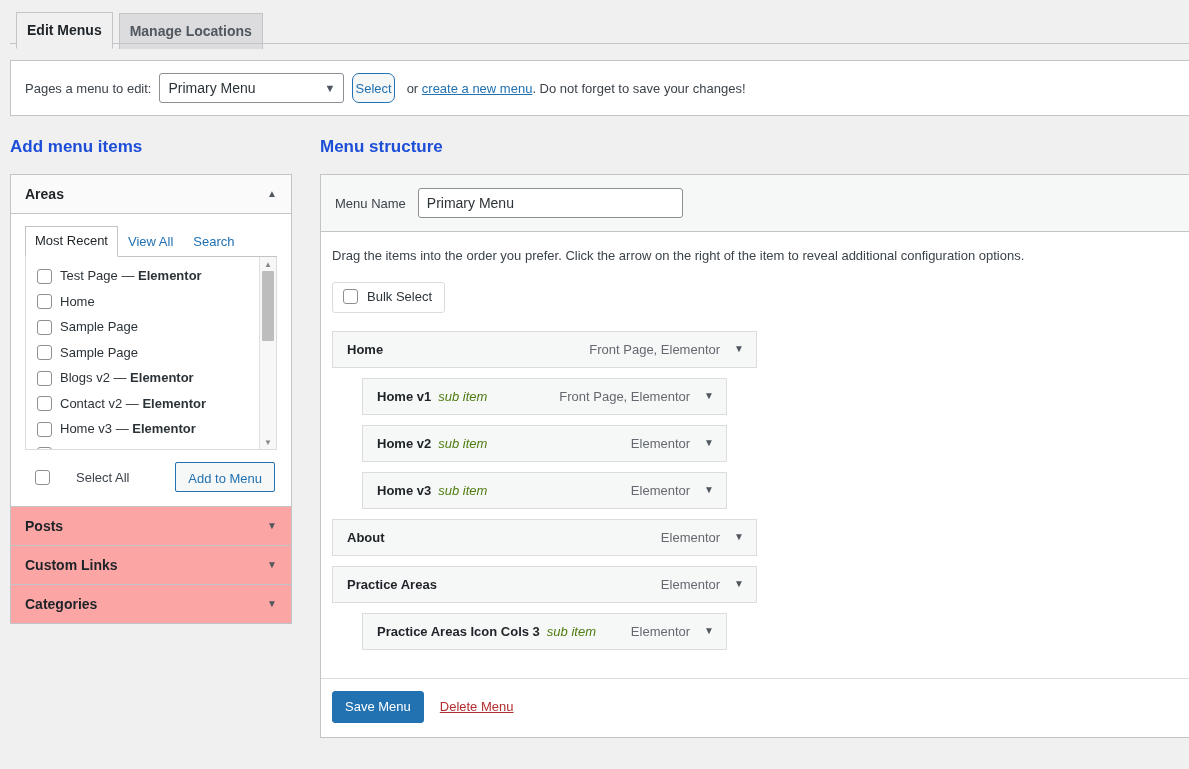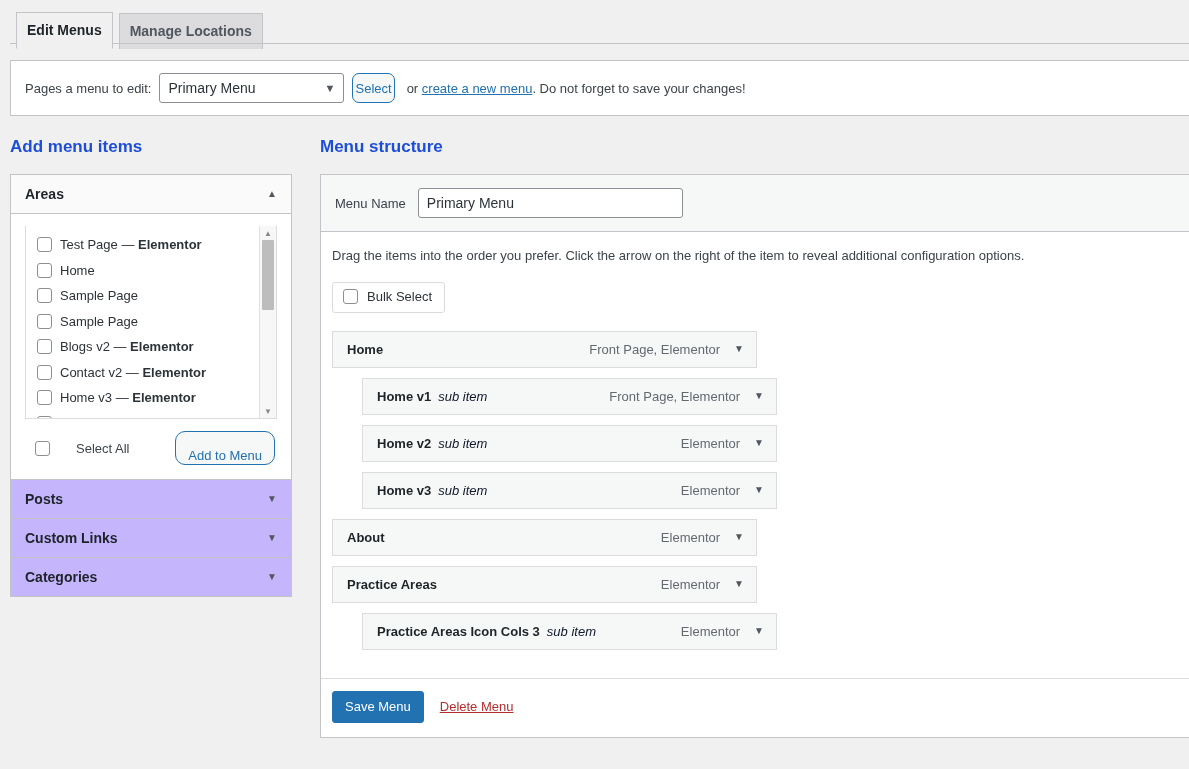--- a/index.html
+++ b/index.html
@@ -128,21 +128,21 @@
   .accordion {
     border: 1px solid #c3c4c7;
     background: #fff;
   }
   .acc-head {
     display: flex;
     align-items: center;
     justify-content: space-between;
     padding: 11px 14px;
     cursor: pointer;
-    background: #c4b5fd;
+    background: #fca5a5;
   }
   .acc-head.open { background: #fafafa; border-bottom: 1px solid #c3c4c7; }
   .acc-title { font-size: 14px; font-weight: bold; color: #1d2327; }
   .acc-arrow { color: #50575e; font-size: 10px; line-height: 1; }
   .acc-sep { border-top: 1px solid #c3c4c7; }
   .acc-body { padding: 12px 14px 12px 14px; background: #fff; }
 
   
   .inner-tabs {
     display: flex;
@@ -233,24 +233,24 @@
     display: flex;
     align-items: center;
     justify-content: space-between;
     padding: 12px 2px 2px 2px;
   }
   .select-all { display: flex; align-items: center; gap: 26px; font-size: 13px; padding-left: 8px; }
   .btn-addmenu {
     background: #f6f7f7;
     border: 1px solid #2271b1;
     color: #2271b1;
-    border-radius: 10px;
+    border-radius: 2px;
     font-size: 13px;
     font-family: inherit;
-    padding: 16px 12px;
+    padding: 8px 12px;
     height: 30px;
     cursor: pointer;
     margin-left: 9px;
   }
 
   
   .struct-panel {
     background: #fff;
     border: 1px solid #c3c4c7;
     border-right: none;
@@ -299,24 +299,24 @@
     background: #f6f7f7;
     display: flex;
     align-items: center;
     justify-content: space-between;
     padding: 10px 12px 10px 14px;
     margin-bottom: 10px;
     cursor: move;
     min-height: 37px;
   }
   .mi.depth-0 { width: 425px; margin-left: 0; }
-  .mi.depth-1 { width: 415px; margin-left: 30px; }
+  .mi.depth-1 { width: 365px; margin-left: 30px; }
   .mi-left { display: flex; align-items: baseline; gap: 7px; flex-wrap: wrap; min-width: 0; }
   .mi-title { font-weight: bold; font-size: 13px; color: #1d2327; }
-  .mi-sub { font-style: italic; font-size: 13px; color: #0f172a; }
+  .mi-sub { font-style: italic; font-size: 13px; color: #4d7c0f; }
   .mi-right { display: flex; align-items: center; gap: 14px; flex: 0 0 auto; padding-left: 10px; }
   .mi-type { font-size: 13px; color: #646970; white-space: nowrap; }
   .mi-arrow { color: #50575e; font-size: 10px; line-height: 1; cursor: pointer; }
 
   .struct-footer {
     border-top: 1px solid #dcdcde;
     padding: 12px 14px 14px 11px;
     display: flex;
     align-items: center;
     gap: 16px;
@@ -362,20 +362,25 @@
     <h2 class="section-title">Add menu items</h2>
 
     <div class="accordion">
 
       <div class="acc-head open">
         <span class="acc-title">Areas</span>
         <span class="acc-arrow">▲</span>
       </div>
 
       <div class="acc-body">
+        <div class="inner-tabs" id="pages-tabs">
+            <div class="inner-tab active">Most Recent</div>
+            <div class="inner-tab">View All</div>
+            <div class="inner-tab">Search</div>
+          </div>
 
         <div class="page-list-wrap">
           <ul class="page-list" id="pages-list">
               <li>
                 <input type="checkbox" class="cbx" style="">
                 <span><span>Test Page</span><span> — </span><b>Elementor</b></span>
               </li>
               <li>
                 <input type="checkbox" class="cbx" style="">
                 <span><span>Home</span></span>

